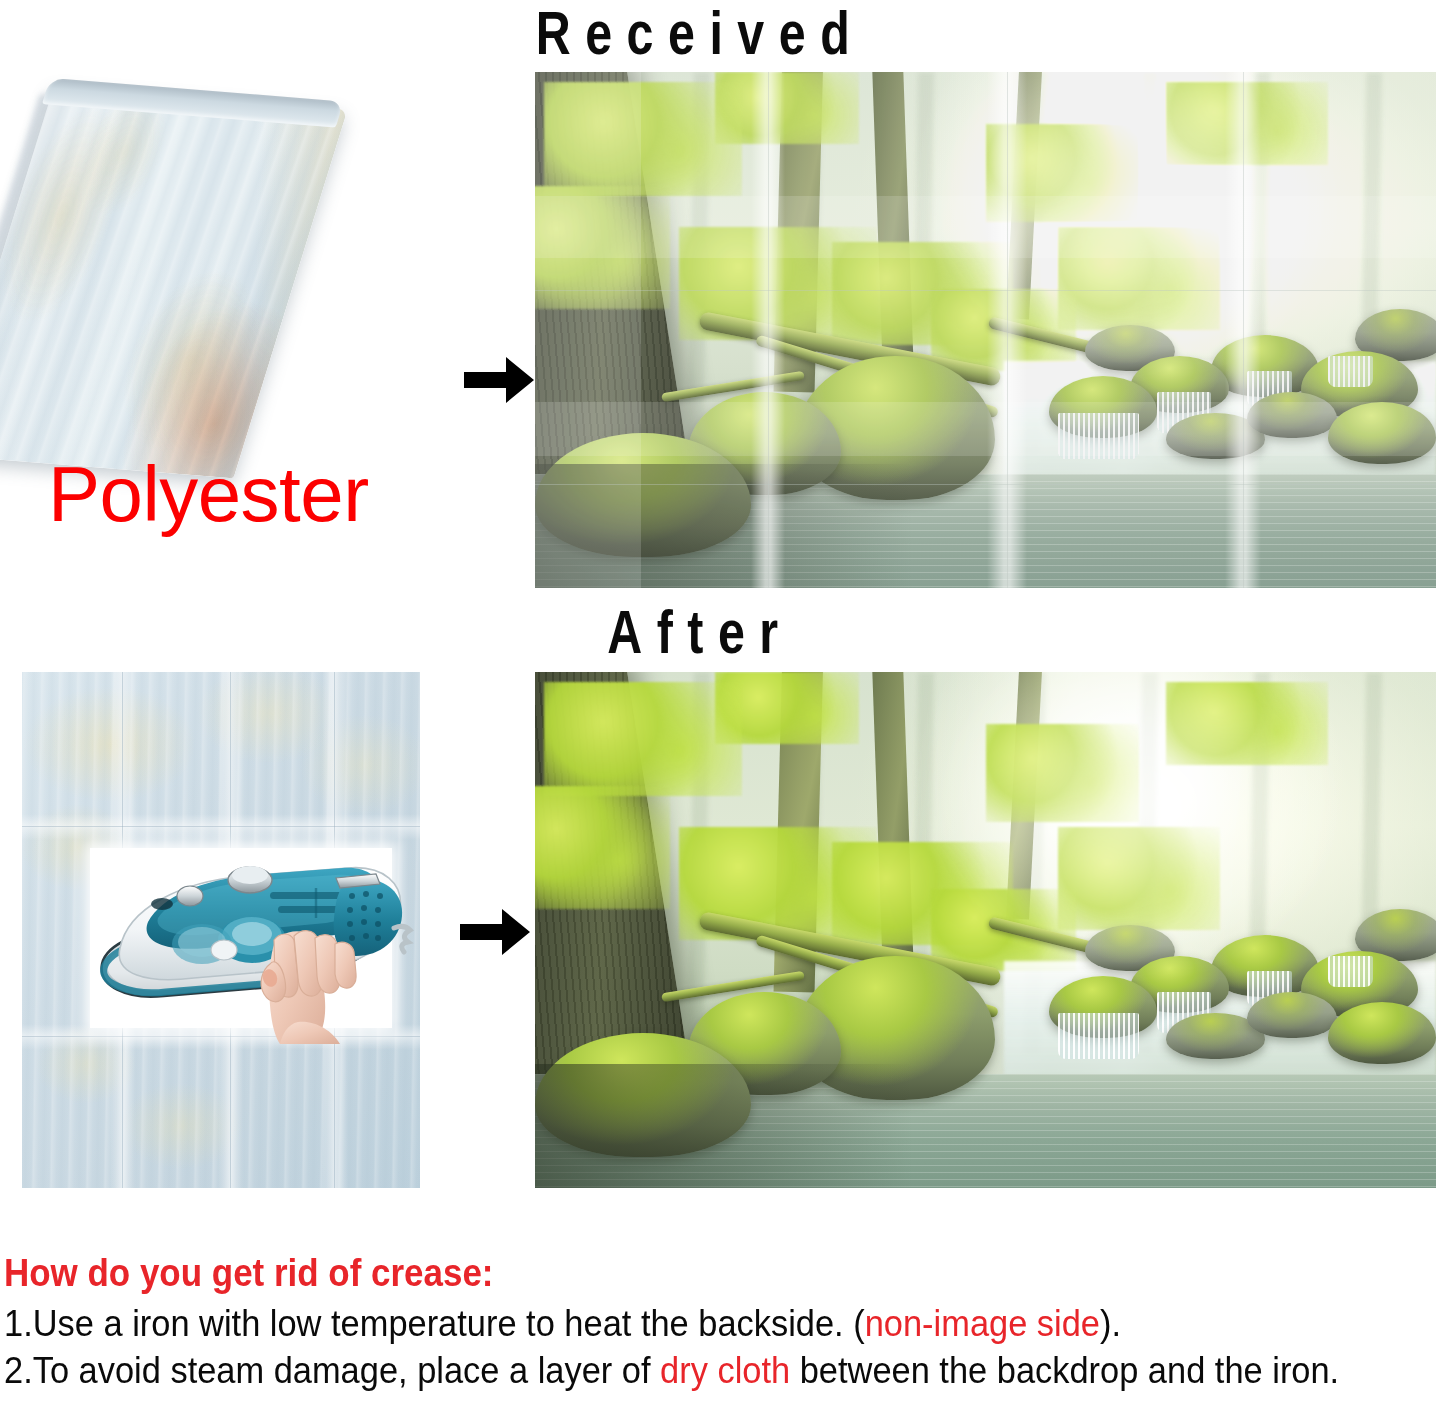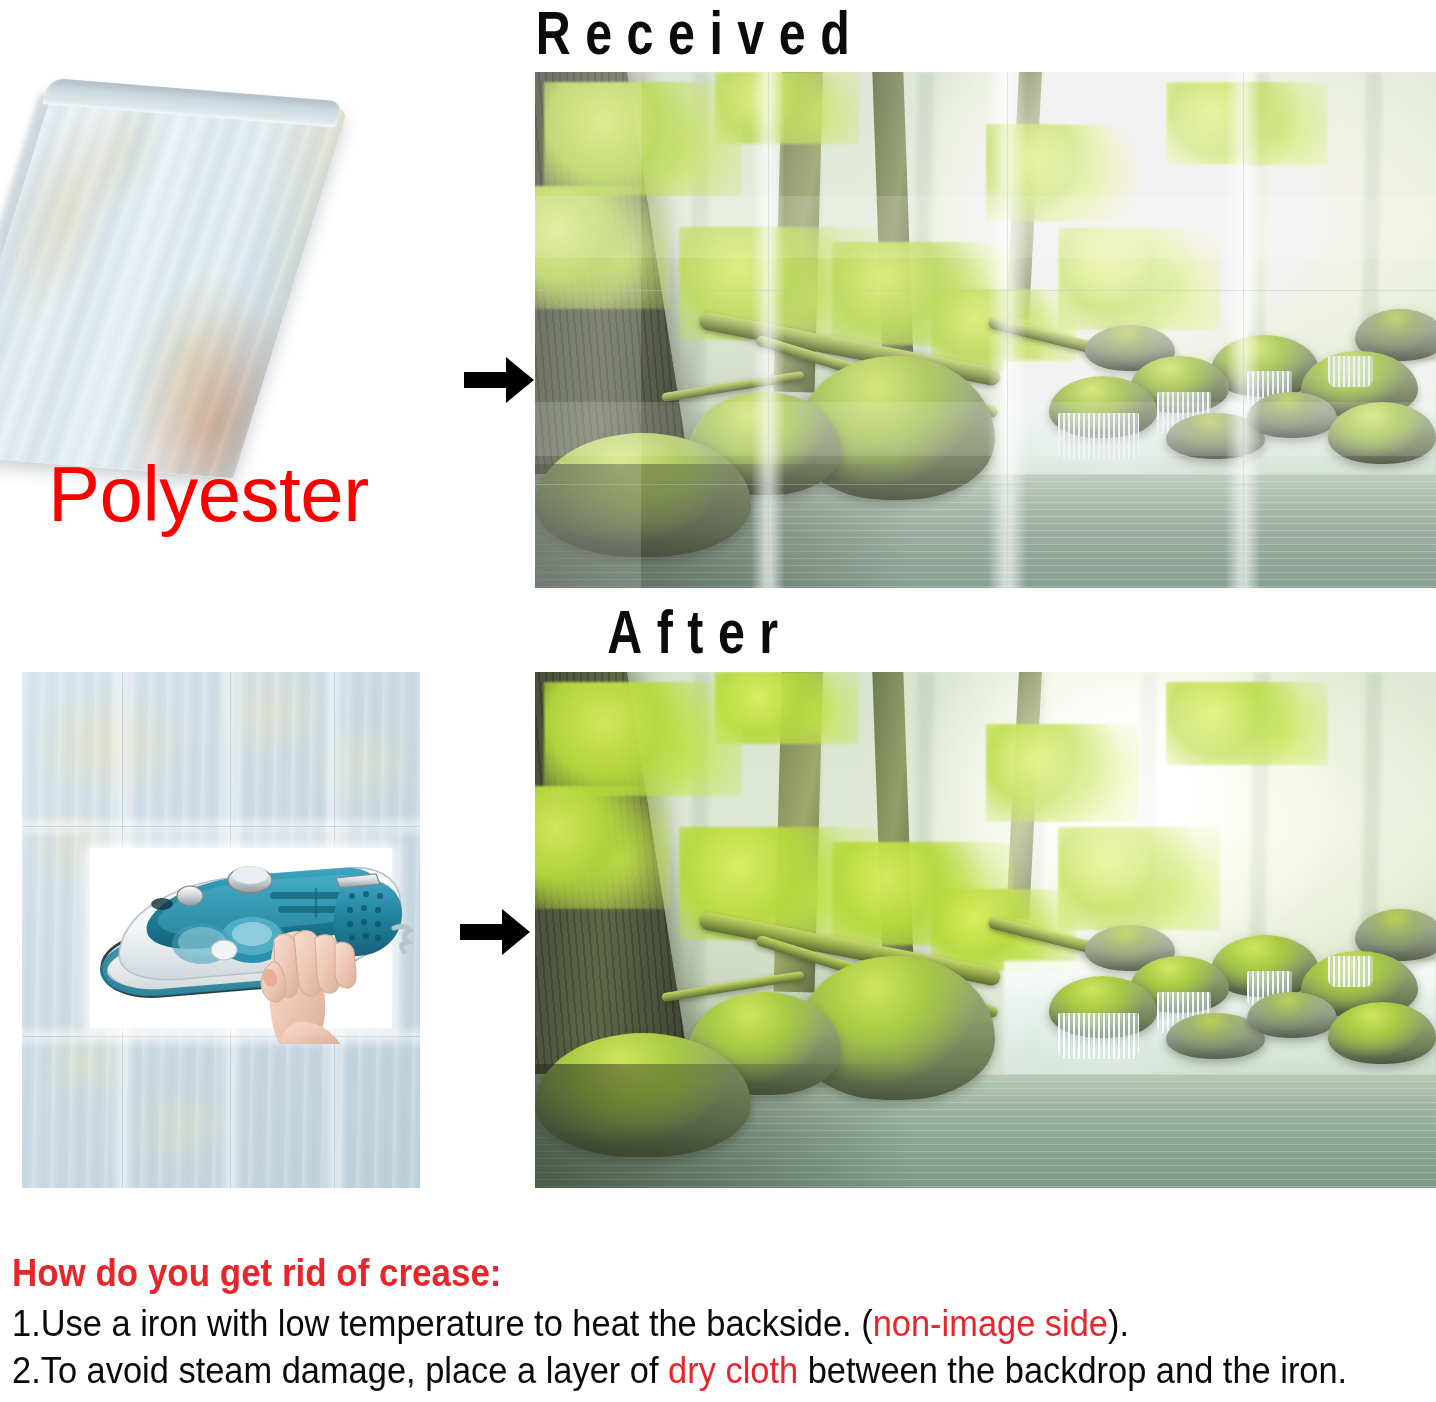--- a/index.html
+++ b/index.html
@@ -411,21 +411,21 @@
   }
   #iron-illustration {
     position: absolute;
     left: 62px; top: 172px;
     width: 330px; height: 200px;
   }
 
   
   #instructions {
     position: absolute;
-    left: 12px;
+    left: 4px;
     top: 1252px;
     width: 1410px;
     font-family: "Liberation Sans Narrow", "Liberation Sans", sans-serif;
   }
   #instr-heading {
     color: #e8252a;
     font-size: 38px;
     font-weight: bold;
     line-height: 1.14;
     transform: scaleX(0.92);

